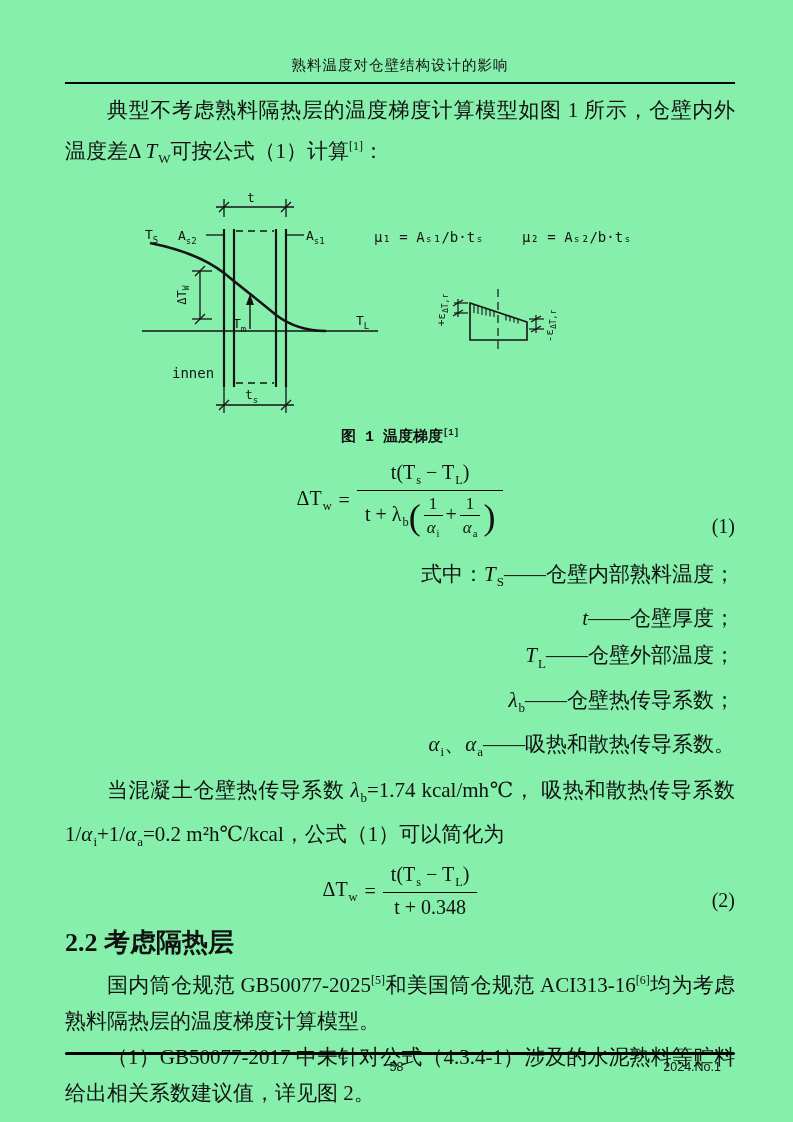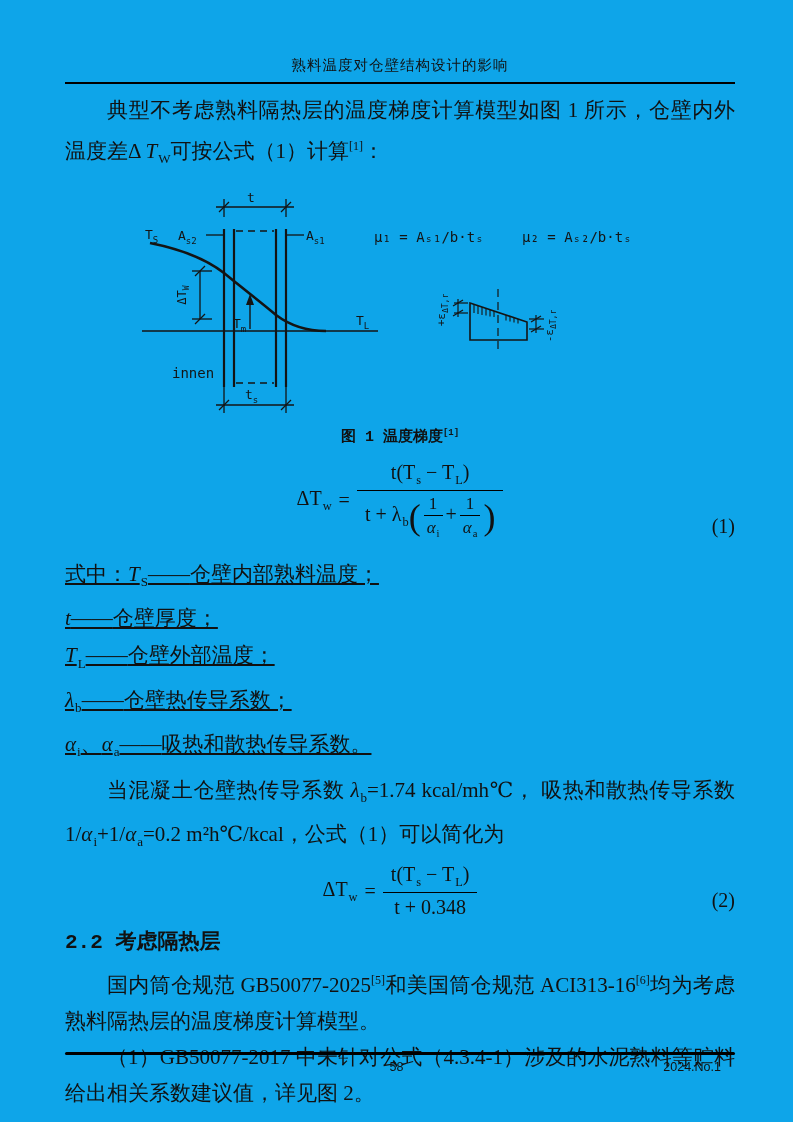--- a/index.html
+++ b/index.html
@@ -1,18 +1,18 @@
 <!DOCTYPE html>
 <html><head>
 <meta charset="utf-8">
 <style>
   * { margin:0; padding:0; box-sizing:border-box; }
   html,body { background:#ffffff; }
   body { width:793px; font-family:"Liberation Serif","DejaVu Serif",serif; color:#111; }
-  .page { position:relative; width:793px; height:1122px; background:#0ea5e9; overflow:hidden; }
+  .page { position:relative; width:793px; height:1122px; background:#86efac; overflow:hidden; }
   .content { position:absolute; left:65px; right:58px; top:0; }
 
   .running-head { padding-top:56px; }
   .running-head .title { display:block; text-align:center; font-size:14.5px; letter-spacing:1px; padding-bottom:7px; border-bottom:2px solid #000; }
 
   .para { font-size:21px; line-height:36px; text-align:justify; text-indent:2em; }
   .para sup { font-size:12px; }
   .p1 { margin-top:8px; }
   .sym-i { font-style:italic; font-family:"Liberation Serif",serif; }
   .sub { font-size:0.62em; vertical-align:sub; margin-left:1px; }
@@ -32,24 +32,24 @@
   .frac { display:inline-block; text-align:center; vertical-align:middle; }
   .frac > .num { display:block; border-bottom:1.6px solid #000; padding:0 8px 2px; white-space:nowrap; }
   .frac > .den { display:block; padding:3px 8px 0; white-space:nowrap; }
   .frac.inner { vertical-align:middle; font-size:17px; margin:0 3px; }
   .frac.inner > .num { padding:0 5px 1px; border-bottom:1.4px solid #000; }
   .frac.inner > .den { padding:2px 3px 0; }
   .bigparen { font-size:36px; font-weight:300; vertical-align:middle; line-height:1; }
   .eq-num { position:absolute; right:0; bottom:8px; font-size:20px; }
 
   .defs { margin-top:10px; }
-  .def-row { font-size:21px; line-height:37px; text-align:left;text-decoration:underline; }
+  .def-row { font-size:21px; line-height:37px; text-align:right; }
 
   .p2 { margin-top:2px; }
-  .section-heading { margin-top:8px; font-family:Liberation Mono, monospace; font-weight:bold; font-size:21px; line-height:30px; }
+  .section-heading { margin-top:8px; font-family:Liberation Serif, serif; font-weight:bold; font-size:26px; line-height:30px; }
   .p3 { margin-top:4px; }
   .p4 { }
 
   .footer-rule { position:absolute; left:65px; right:58px; top:1052px; height:3px; background:#000; border-radius:2px; }
   .footer-text { position:absolute; left:0; right:0; top:1060px; font-family:"Liberation Sans","DejaVu Sans",sans-serif; font-size:12.5px; }
   .footer-text .pageno { display:block; text-align:center; }
   .footer-text .issue { position:absolute; right:72px; top:0;margin-left:28px; }
 </style>
 </head>
 <body>

